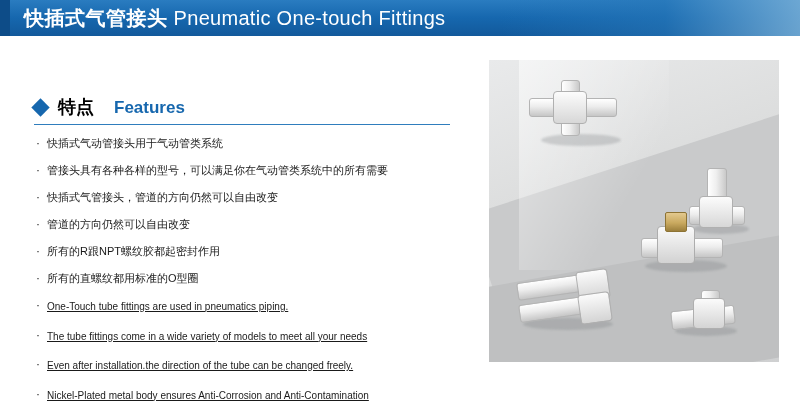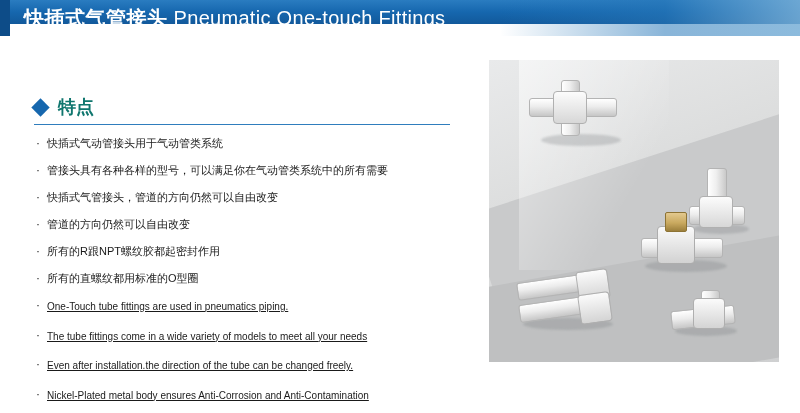--- a/index.html
+++ b/index.html
@@ -14,21 +14,21 @@
     overflow: hidden;
     position: relative;
   }
 
   
   .header-band {
     position: absolute;
     left: 0;
     top: 0;
     width: 800px;
-    height: 24px;
+    height: 36px;
     background: #1a6fb5;
     background: linear-gradient(to bottom, #2a7cc0 0%, #1667ae 50%, #12599b 100%);
   }
   .header-accent {
     position: absolute;
     left: 0;
     top: 0;
     width: 10px;
     height: 36px;
     background: #0d4c88;
@@ -73,21 +73,21 @@
     height: 13px;
     background: #1667ae;
     transform: rotate(45deg);
   }
   .features-cn {
     position: absolute;
     left: 24px;
     top: 0;
     font-size: 18px;
     font-weight: bold;
-    color: #0f766e;
+    color: #000000;
     line-height: 24px;
   }
   .features-en {
     position: absolute;
     left: 80px;
     top: 1px;
     font-size: 17px;
     font-weight: bold;
     color: #1667ae;
     line-height: 24px;
@@ -253,20 +253,21 @@
   <div class="header-right-fade"></div>
   <div class="header-title">
     <span>快插式气管接头</span>
     <span class="en">Pneumatic One-touch Fittings</span>
   </div>
 </div>
 
 <div class="features-head">
   <div class="diamond-icon"></div>
   <div class="features-cn">特点</div>
+  <div class="features-en">Features</div>
 </div>
 <div class="head-rule"></div>
 
 <div class="bullets">
 
   <div class="bullet-row">
     <span class="bullet-dot">·</span>
     <span class="bullet-text">快插式气动管接头用于气动管类系统</span>
   </div>
   <div class="bullet-row">

